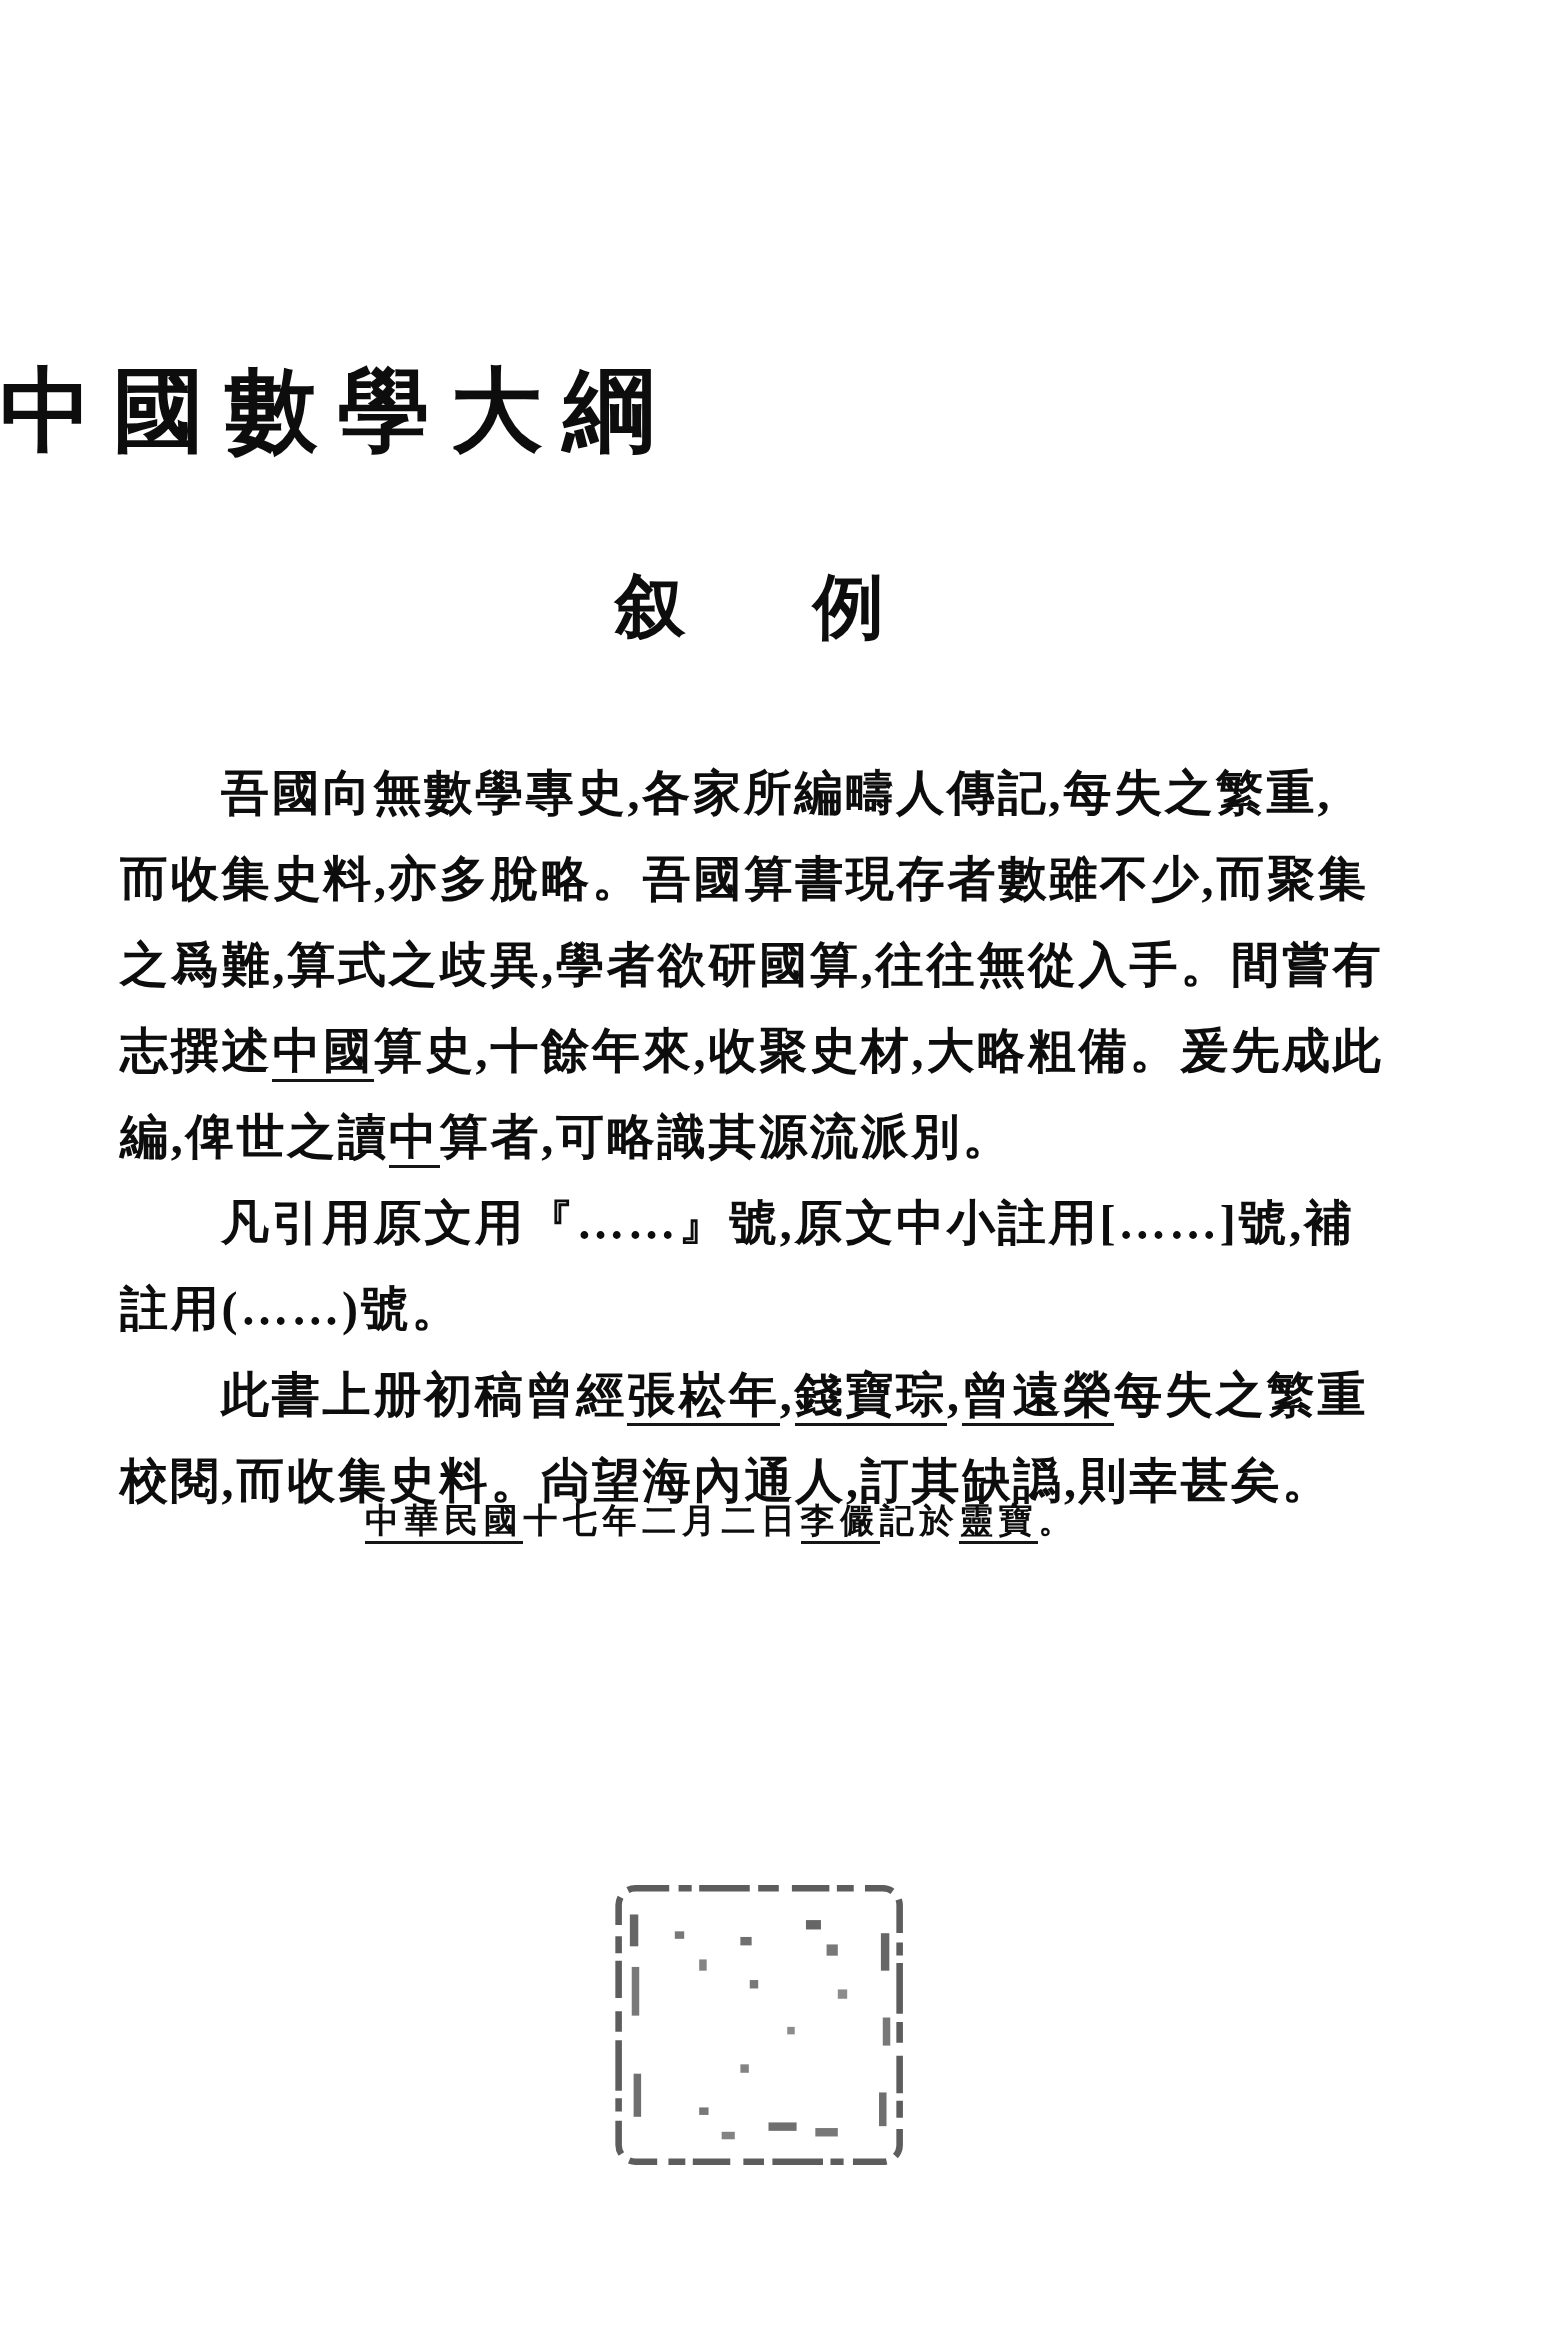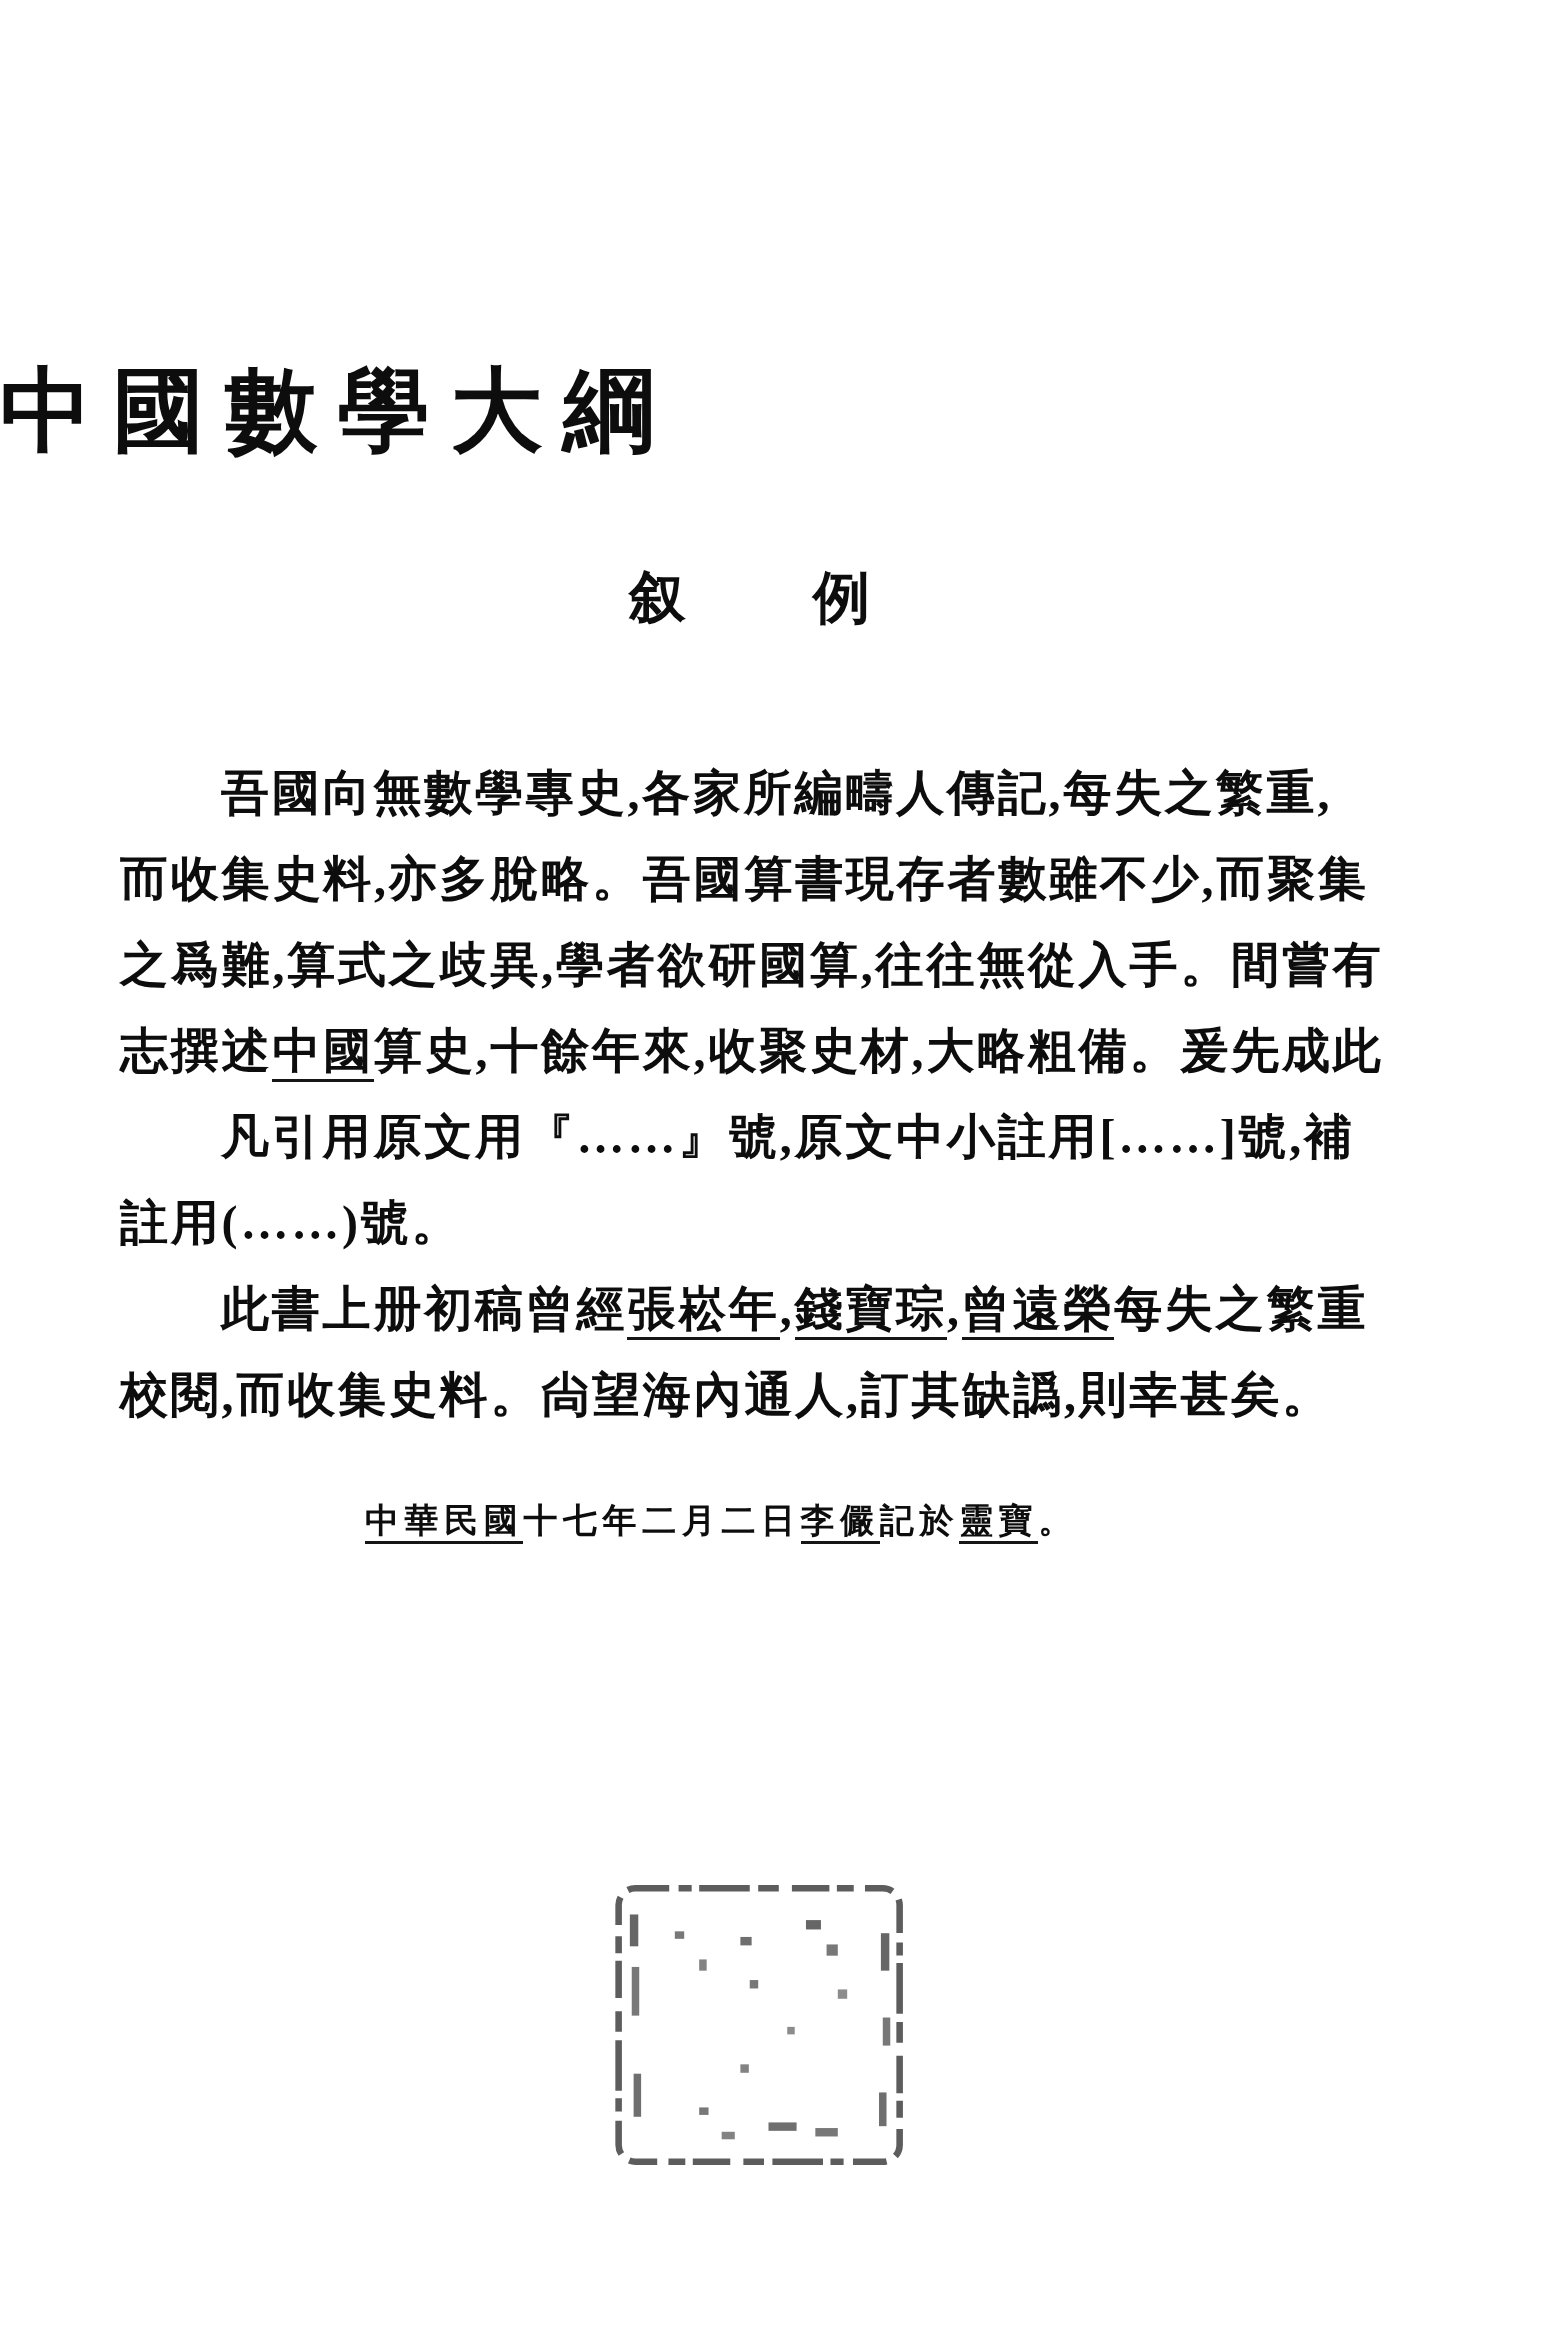--- a/index.html
+++ b/index.html
@@ -27,21 +27,21 @@
     font-weight: bold;
     letter-spacing: 20.6px;
     white-space: nowrap;
   }
   .doc-subtitle {
     position: absolute;
     top: 560px;
     left: 0;
     width: 1499px;
     text-align: center;
-    font-size: 57px;
+    font-size: 71px;
     font-weight: bold;
     white-space: nowrap;
   }
   .doc-subtitle .sub-left {
     margin-right: 127px;
   }
   .body-text {
     position: absolute;
     top: 750px;
     left: 120px;
@@ -93,20 +93,21 @@
 
   <div class="doc-subtitle">
     <span class="sub-left">叙</span><span>例</span>
   </div>
 
   <div class="body-text">
       <div class="line indent"><span>吾國向無數學專史,各家所編疇人傳記,每失之繁重,</span></div>
       <div class="line"><span>而收集史料,亦多脫略。吾國算書現存者數雖不少,而聚集</span></div>
       <div class="line"><span>之爲難,算式之歧異,學者欲研國算,往往無從入手。間嘗有</span></div>
       <div class="line"><span>志撰述</span><span class="u">中國</span><span>算史,十餘年來,收聚史材,大略粗備。爰先成此</span></div>
+      <div class="line"><span>編,俾世之讀</span><span class="u">中</span><span>算者,可略識其源流派別。</span></div>
       <div class="line indent"><span>凡引用原文用『……』號,原文中小註用[……]號,補</span></div>
       <div class="line"><span>註用(……)號。</span></div>
       <div class="line indent"><span>此書上册初稿曾經</span><span class="u">張崧年</span><span>,</span><span class="u">錢寶琮</span><span>,</span><span class="u">曾遠榮</span><span>每失之繁重</span></div>
       <div class="line"><span>校閱,而收集史料。尙望海內通人,訂其缺譌,則幸甚矣。</span></div>
     </div>
 
   <div class="dateline"><span class="u">中華民國</span><span>十七年二月二日</span><span class="u">李儼</span><span>記於</span><span class="u">靈寶</span><span>。</span></div>
 
   <svg class="seal" viewBox="0 0 324 316" xmlns="http://www.w3.org/2000/svg">
     <rect x="10" y="12" width="300" height="292" rx="18" fill="none" stroke="#161616" stroke-width="7" stroke-dasharray="36 10 14 8 54 9 22 14 40 8 18 12 30 11" opacity="0.85"></rect>

